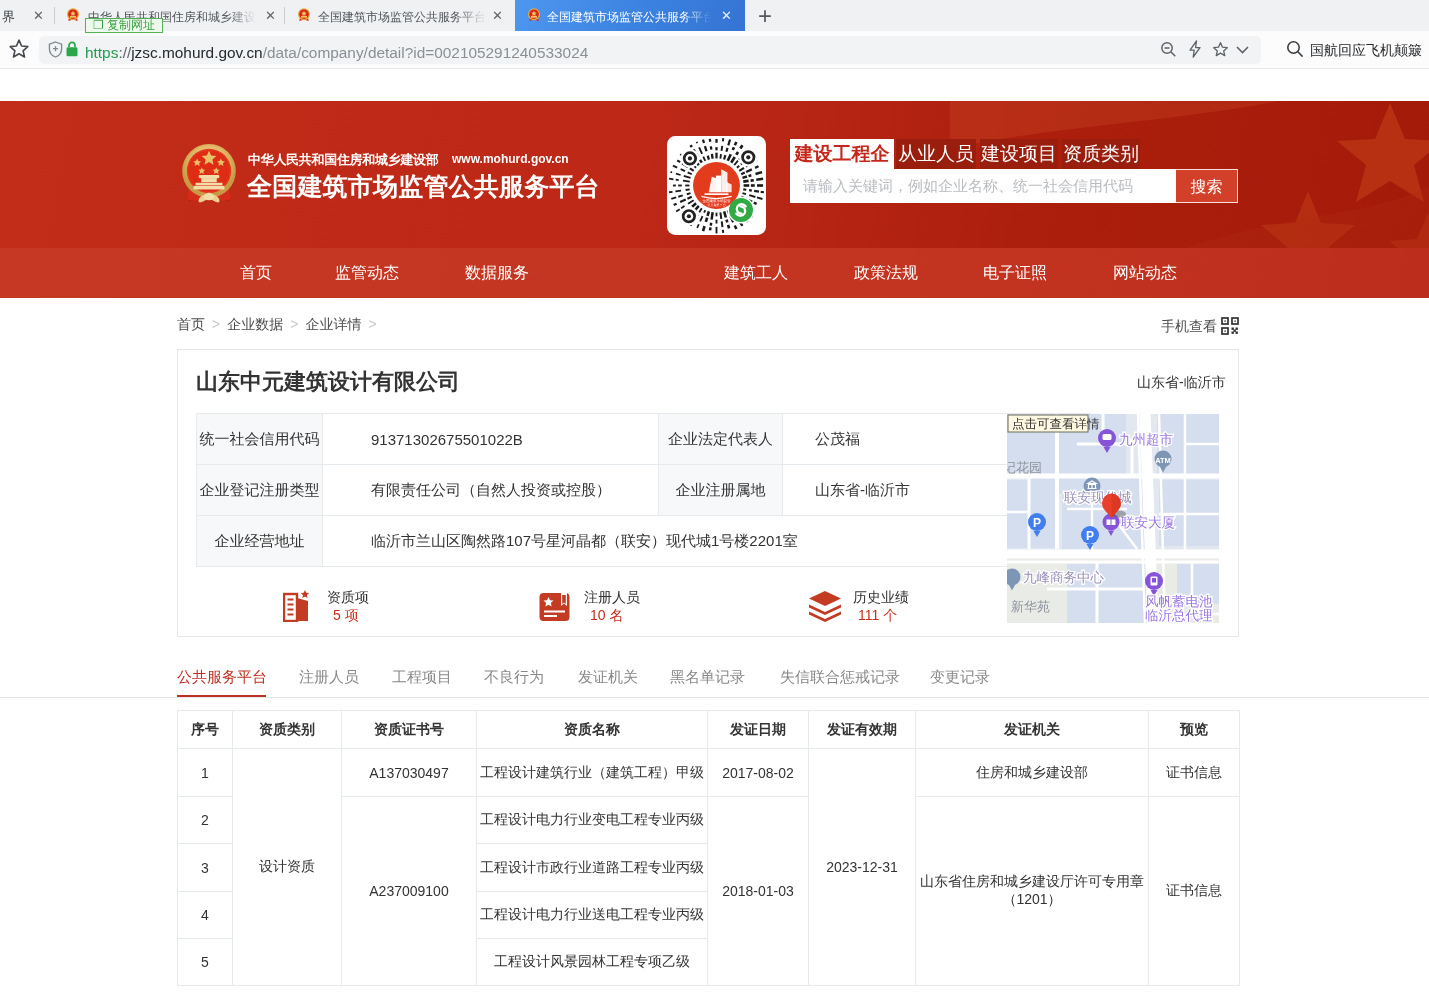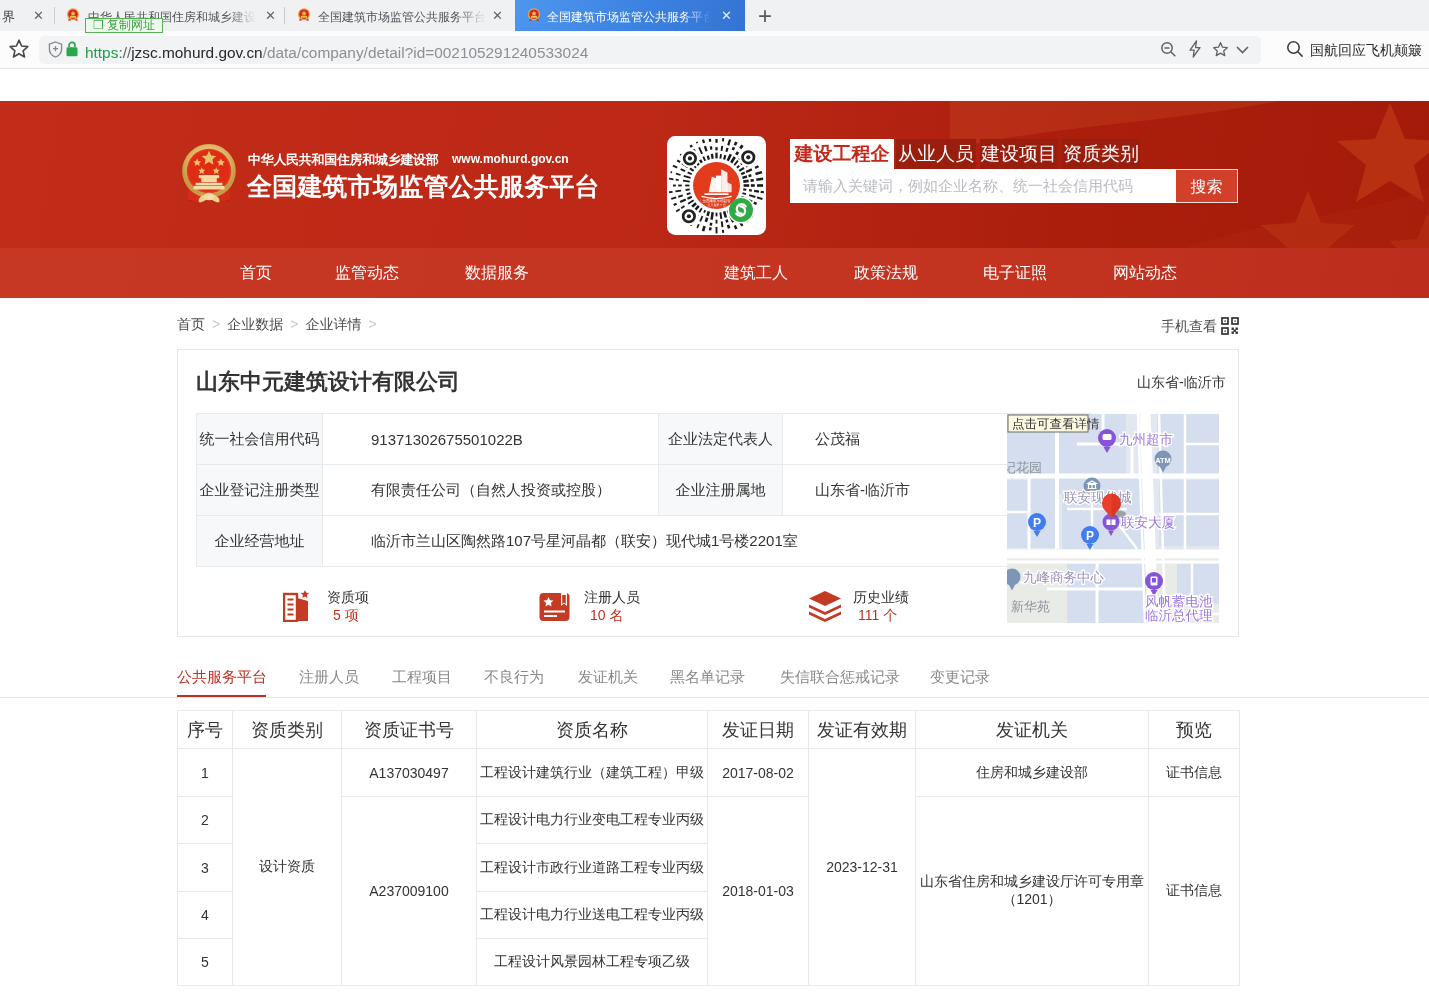--- a/index.html
+++ b/index.html
@@ -51,21 +51,21 @@
 .statlab{font-size:14px;color:#333}
 .statnum{font-size:14px;color:#c5301d}
 
 .tabrow{position:absolute;top:668px;font-size:15px;color:#888}
 #tline{position:absolute;left:0px;top:697px;width:1429px;height:1px;background:#e3e5e8}
 #tactive{position:absolute;left:177px;top:668px;font-size:15px;color:#bd3124}
 #tunder{position:absolute;left:177px;top:695px;width:89px;height:2px;background:#bd3124}
 
 table.big{position:absolute;left:177px;top:710px;border-collapse:collapse;table-layout:fixed}
 table.big td,table.big th{border:1px solid #e7eaec;font-size:14px;color:#333;text-align:center;padding:0}
-table.big th{font-size:18px;height:38px;font-weight:normal}
+table.big th{font-size:14px;height:38px;font-weight:bold}
 .red{color:#de4027}
 </style>
 </head>
 <body>
 <div id="page">
 
 <div id="tabbar">
   <div class="abs tabttl" style="left:2px;top:8px;color:#3c4043;font-size:13px">界</div>
   <div class="abs tabx" style="left:33px;top:8px">✕</div>
   <div class="tabsep" style="left:54px"></div>

